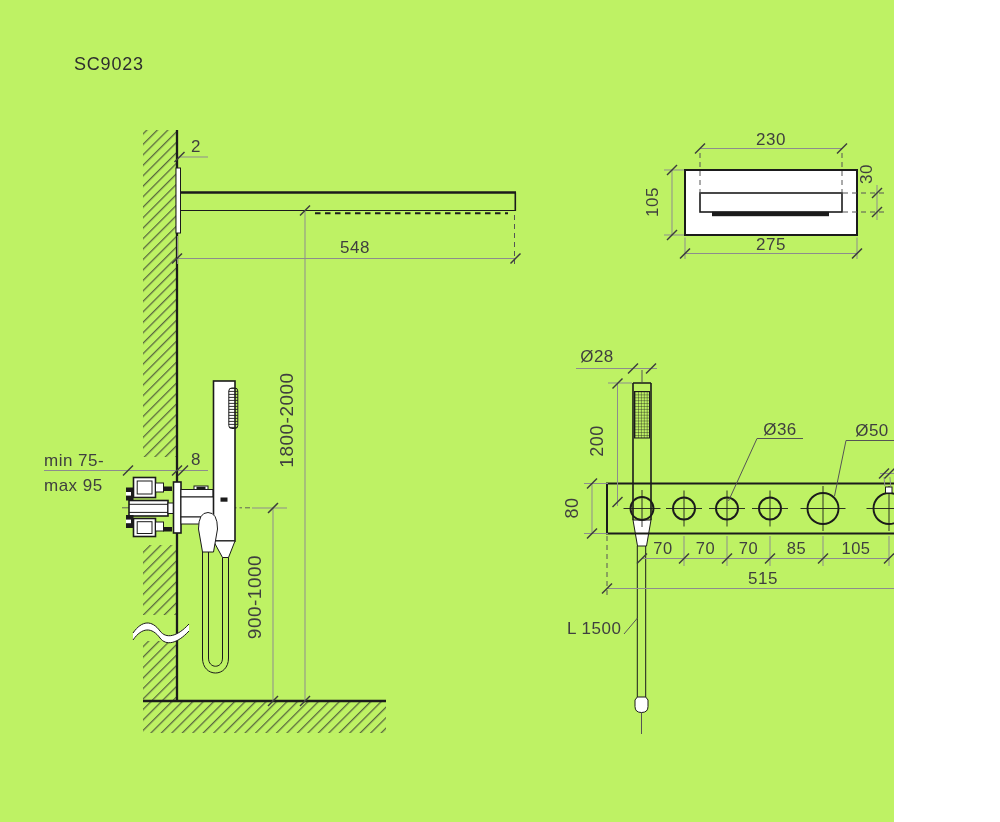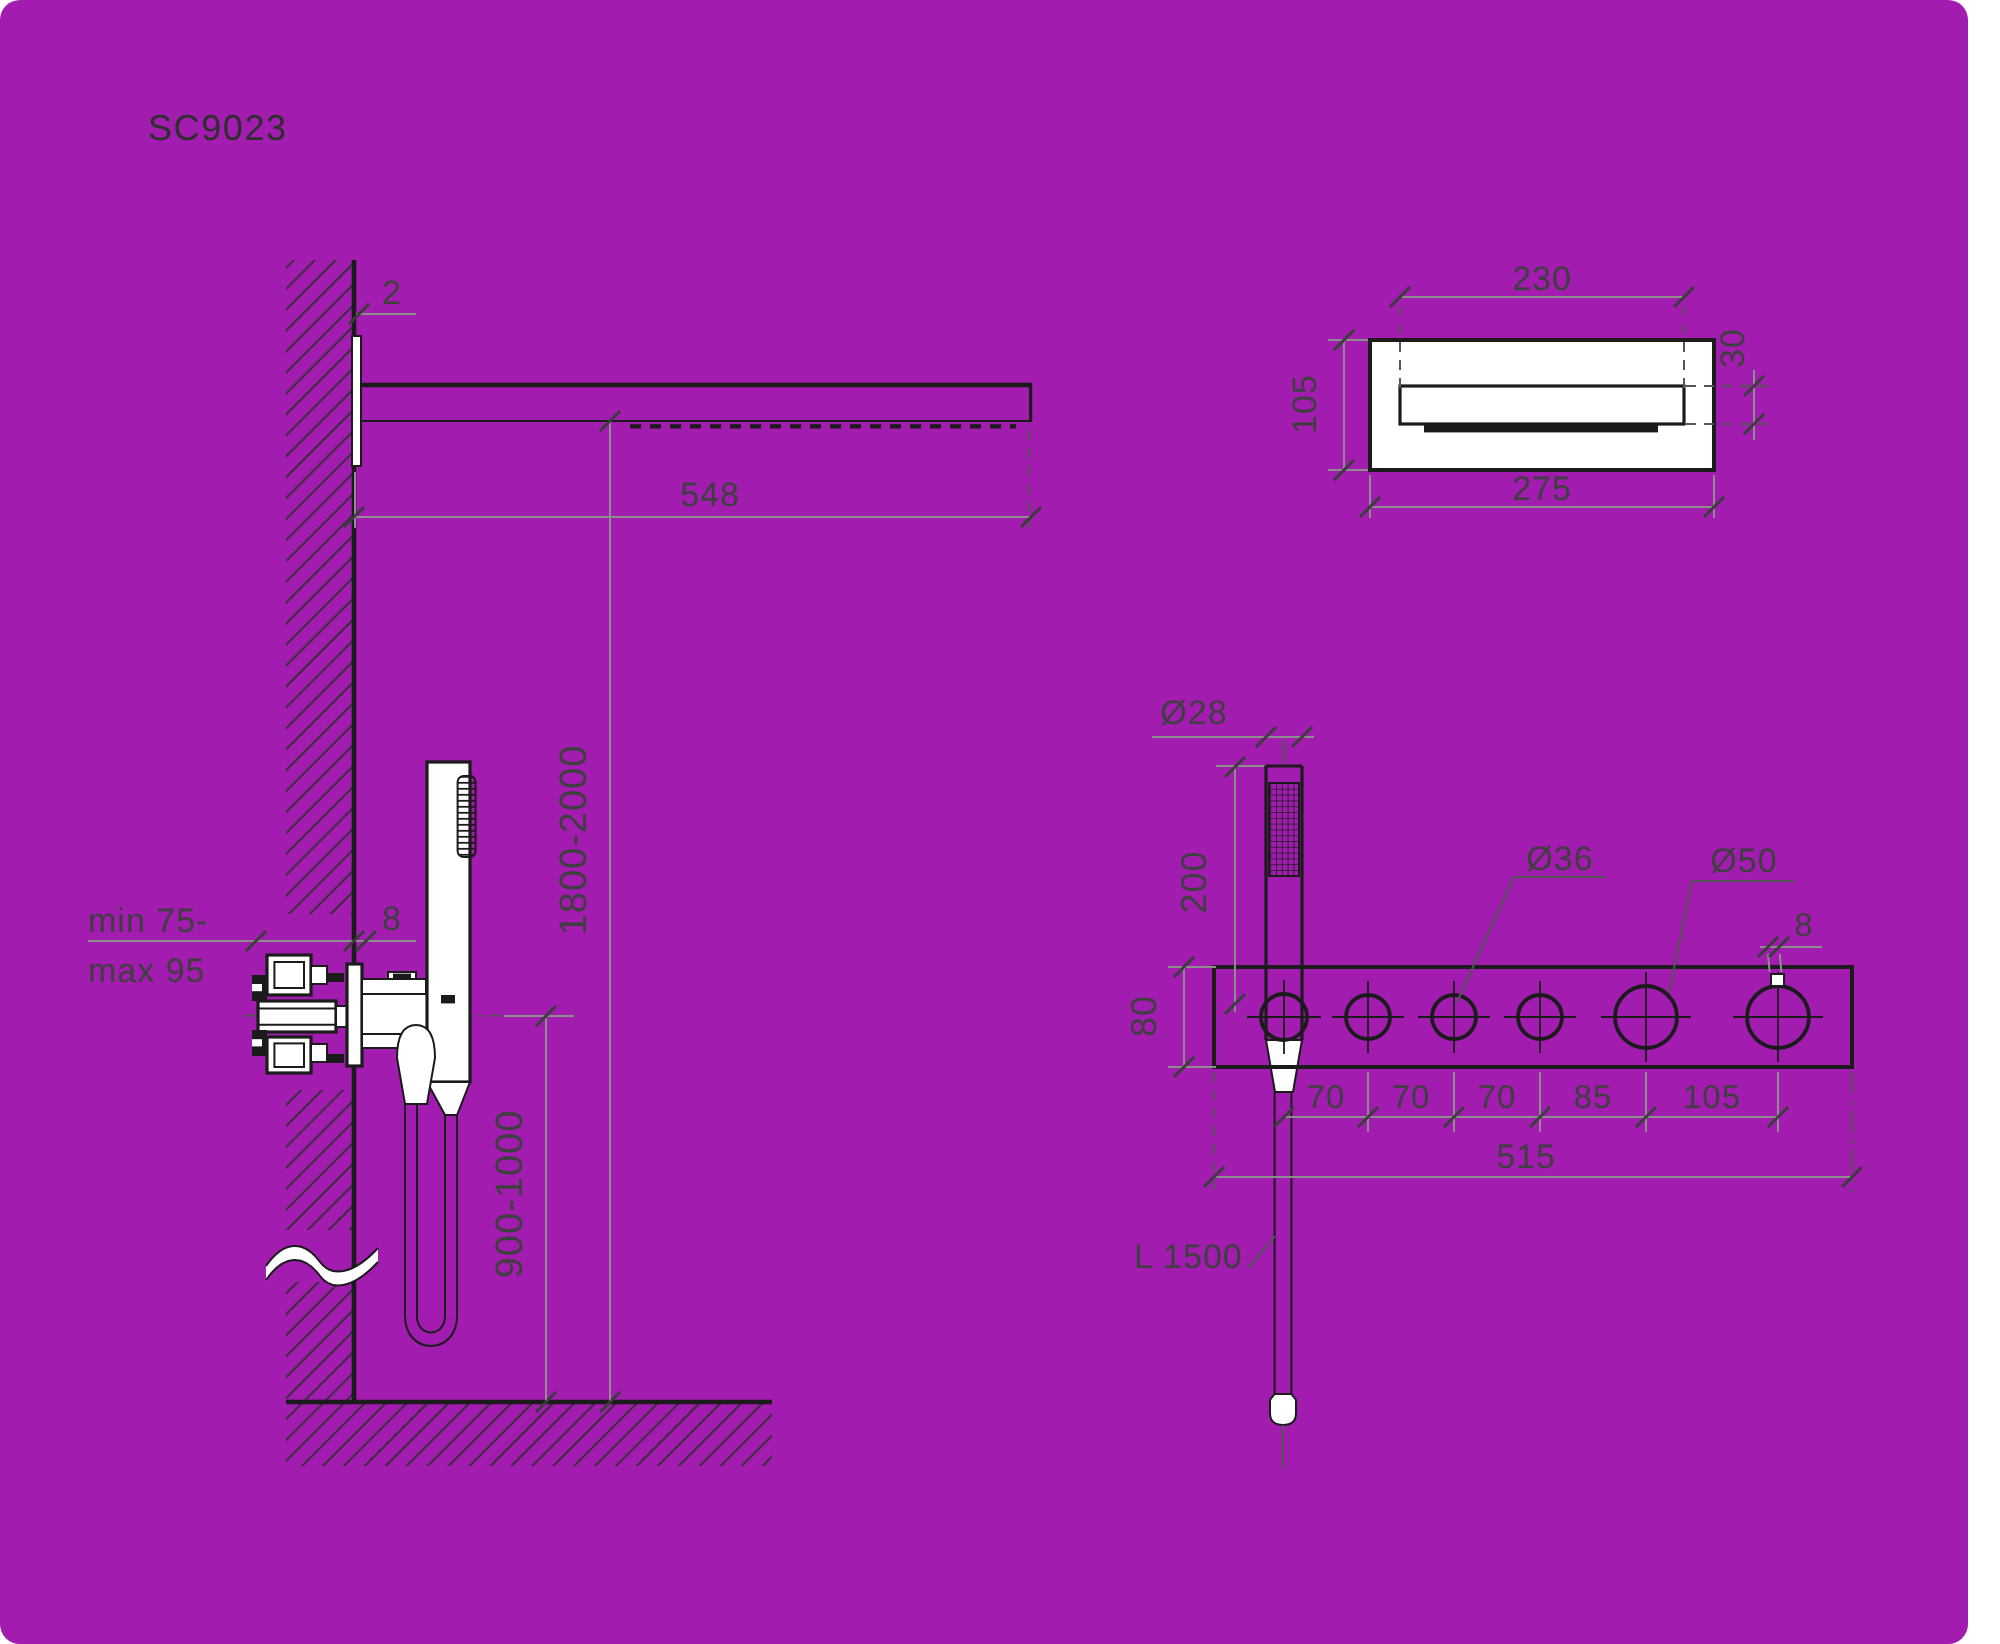--- a/index.html
+++ b/index.html
@@ -1,16 +1,16 @@
 <!DOCTYPE html>
 <html><head>
 <meta charset="utf-8">
 <style>
   html,body{margin:0;padding:0;background:#ffffff;}
-  .stage{width:984px;height:822px;background:#a21caf;position:relative;overflow:hidden;border-radius:10px;}
+  .stage{width:894px;height:822px;background:#bef264;position:relative;overflow:hidden;}
   svg{display:block;}
   .obj{stroke:#1b1b1b;fill:none;stroke-width:1.6;}
   .obj-thick{stroke:#1b1b1b;fill:none;stroke-width:2.3;}
   .obj-thin{stroke:#1b1b1b;fill:none;stroke-width:1;}
   .whitefill{fill:#ffffff;}
   .dark{fill:#1b1b1b;stroke:none;}
   .dim{stroke:#8d8d8d;fill:none;stroke-width:1;}
   .dimdark{stroke:#555555;fill:none;stroke-width:1;}
   .dashed{stroke:#555555;fill:none;stroke-width:1;stroke-dasharray:5 4;}
   .dashdot{stroke:#555555;fill:none;stroke-width:1;stroke-dasharray:11 3 2.5 3;}

